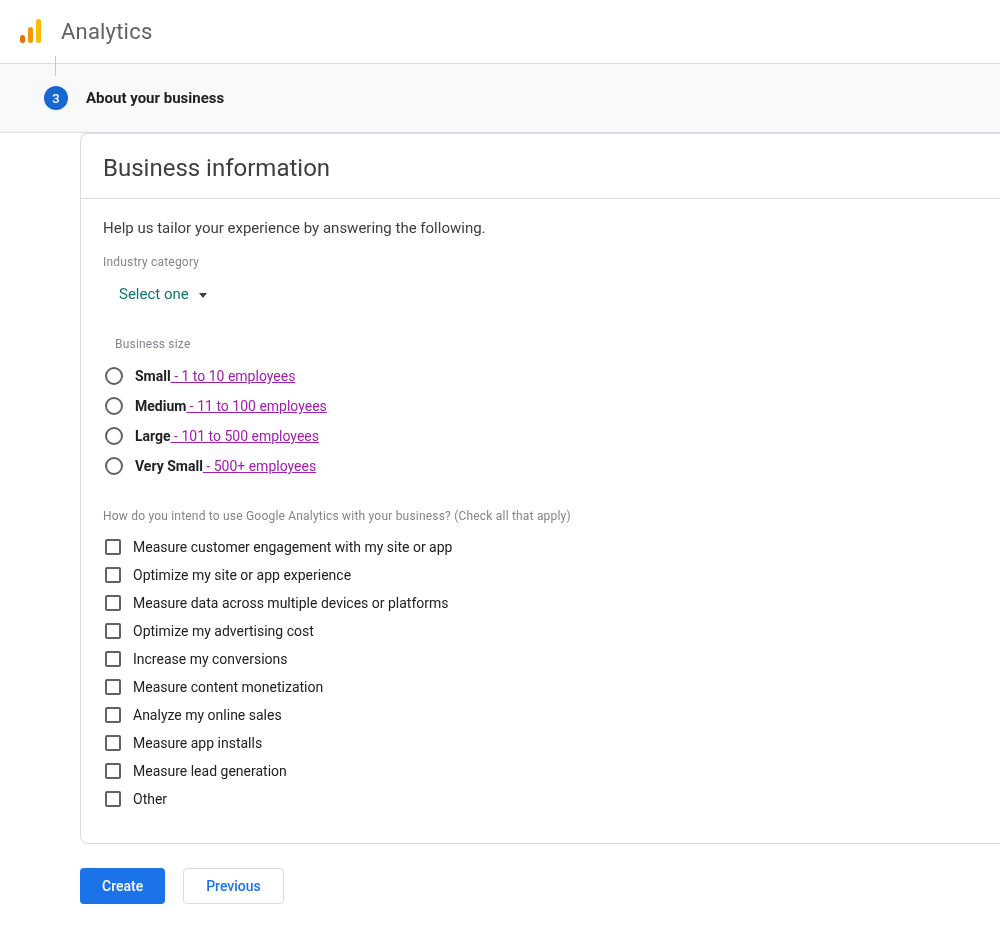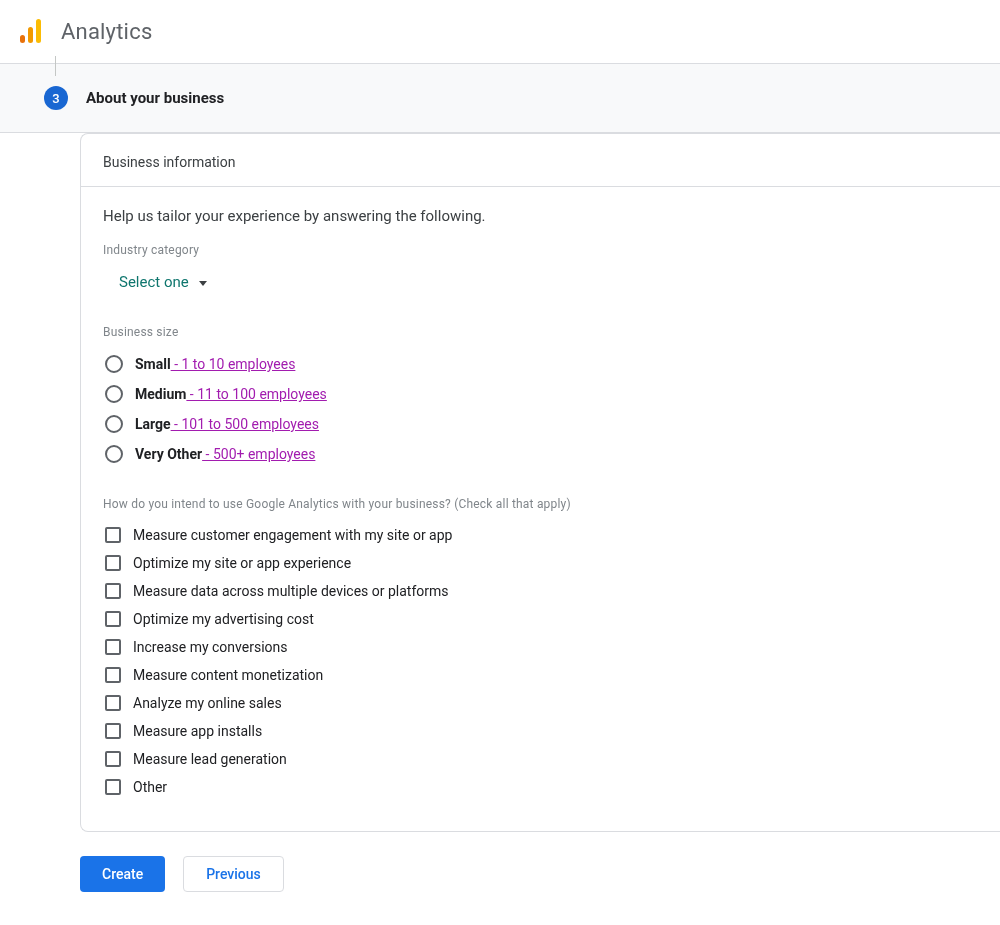--- a/index.html
+++ b/index.html
@@ -67,21 +67,21 @@
   
   .card{
     margin:0 0 0 80px;
     border:1px solid var(--border);
     border-right:none;
     border-radius:8px 0 0 8px;
     background:#fff;
   }
   .card-h{
     padding:20px 22px 16px 22px;
-    font-size:14px;
+    font-size:24px;
     color:#3c4043;
     border-bottom:1px solid var(--border);
   }
   .card-body{padding:20px 22px 30px 22px;}
   .help{font-size:15px;color:#3c4043;margin-bottom:18px;}
   .sect-label{font-size:12px;color:var(--lighter);margin:14px 0 10px 0;letter-spacing:.2px;}
   
   .select{
     display:inline-flex;align-items:center;gap:10px;
     padding:6px 10px;cursor:pointer;user-select:none;
@@ -146,37 +146,37 @@
     <div class="help">Help us tailor your experience by answering the following.</div>
 
     
     <div class="sect-label">Industry category</div>
     <div class="select">
       <span>Select one</span>
       <span class="caret"></span>
     </div>
 
     
-    <div class="sect-label" style="margin-top:28px;">Business size</div>
+    <div class="sect-label" style="margin-top:28px;margin-left:12px;">Business size</div>
     <div>
       <div class="opt-row">
         <div class="radio-box"></div>
         <div><span class="radio-main">Small</span><span class="radio-sub"> - 1 to 10 employees</span></div>
       </div>
       <div class="opt-row">
         <div class="radio-box"></div>
         <div><span class="radio-main">Medium</span><span class="radio-sub"> - 11 to 100 employees</span></div>
       </div>
       <div class="opt-row">
         <div class="radio-box"></div>
         <div><span class="radio-main">Large</span><span class="radio-sub"> - 101 to 500 employees</span></div>
       </div>
       <div class="opt-row">
         <div class="radio-box"></div>
-        <div><span class="radio-main">Very Other</span><span class="radio-sub"> - 500+ employees</span></div>
+        <div><span class="radio-main">Very Small</span><span class="radio-sub"> - 500+ employees</span></div>
       </div>
     </div>
 
     
     <div class="sect-label" style="margin-top:28px;">How do you intend to use Google Analytics with your business? (Check all that apply)</div>
     <div>
       <div class="chk-row">
           <div class="chk-box"></div>
           <div class="chk-label">Measure customer engagement with my site or app</div>
         </div>

